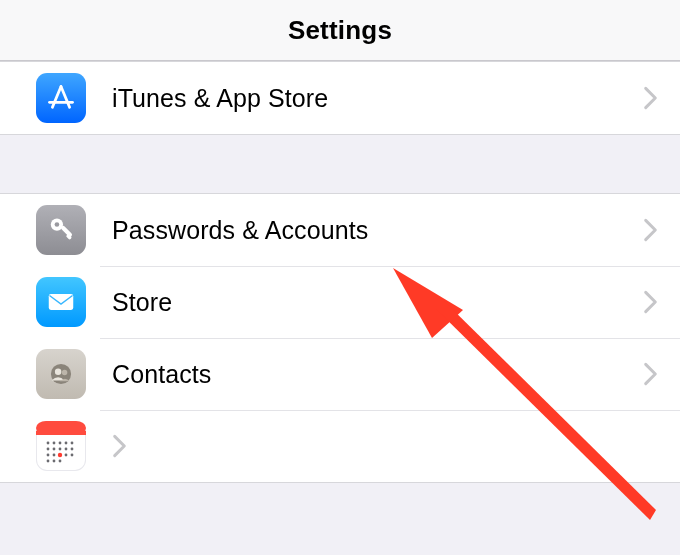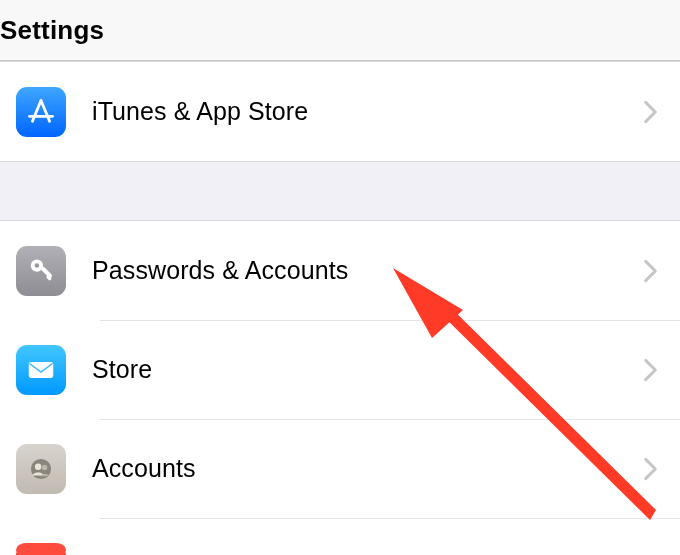--- a/index.html
+++ b/index.html
@@ -8,21 +8,21 @@
     width: 680px;
     height: 555px;
     font-family: -apple-system, "Helvetica Neue", Helvetica, Arial, sans-serif;
     background: #f1f0f6;
     overflow: hidden;
     position: relative;
   }
   .header {
     background: #f8f8f9;
     height: 60px;
-    text-align: left;
+    text-align: center;
     border-bottom: 1px solid #c9c8cd;
     position: relative;
   }
   .header-title {
     font-size: 26px;
     font-weight: 700;
     color: #000;
     line-height: 60px;
     letter-spacing: 0.2px;
   }
@@ -30,22 +30,22 @@
     background: #fff;
     border-top: 1px solid #d7d7db;
     border-bottom: 1px solid #d7d7db;
   }
   .gap {
     height: 58px;
   }
   .row {
     display: flex;
     align-items: center;
-    height: 99px;
-    padding: 0 22px 0 16px;
+    height: 72px;
+    padding: 0 22px 0 36px;
     box-sizing: border-box;
     position: relative;
     cursor: pointer;
   }
   .row + .row::before {
     content: "";
     position: absolute;
     left: 100px;
     right: 0;
     top: 0;
@@ -161,21 +161,21 @@
   <div class="row">
     <span class="icon ic-contacts">
       <svg viewBox="0 0 50 50" width="36" height="36">
         <circle cx="25" cy="25" r="14" fill="#8a847a"></circle>
         <circle cx="21" cy="22" r="4.5" fill="#e9e5dd"></circle>
         <circle cx="30" cy="23" r="3.8" fill="#bcb5aa"></circle>
         <path d="M12 34 q9 -9 18 0" fill="#e9e5dd"></path>
         <path d="M23 35 q8 -7 14 0" fill="#bcb5aa"></path>
       </svg>
     </span>
-    <span class="label">Accounts</span>
+    <span class="label">Contacts</span>
     <span class="chev">
       <svg viewBox="0 0 12 20">
           <polyline points="2,2 10,10 2,18" fill="none" stroke="currentColor" stroke-width="2.5" stroke-linecap="round" stroke-linejoin="round"></polyline>
         </svg>
     </span>
   </div>
 
   <div class="row">
     <span class="icon ic-cal">
       <svg viewBox="0 0 50 50" width="50" height="50">

